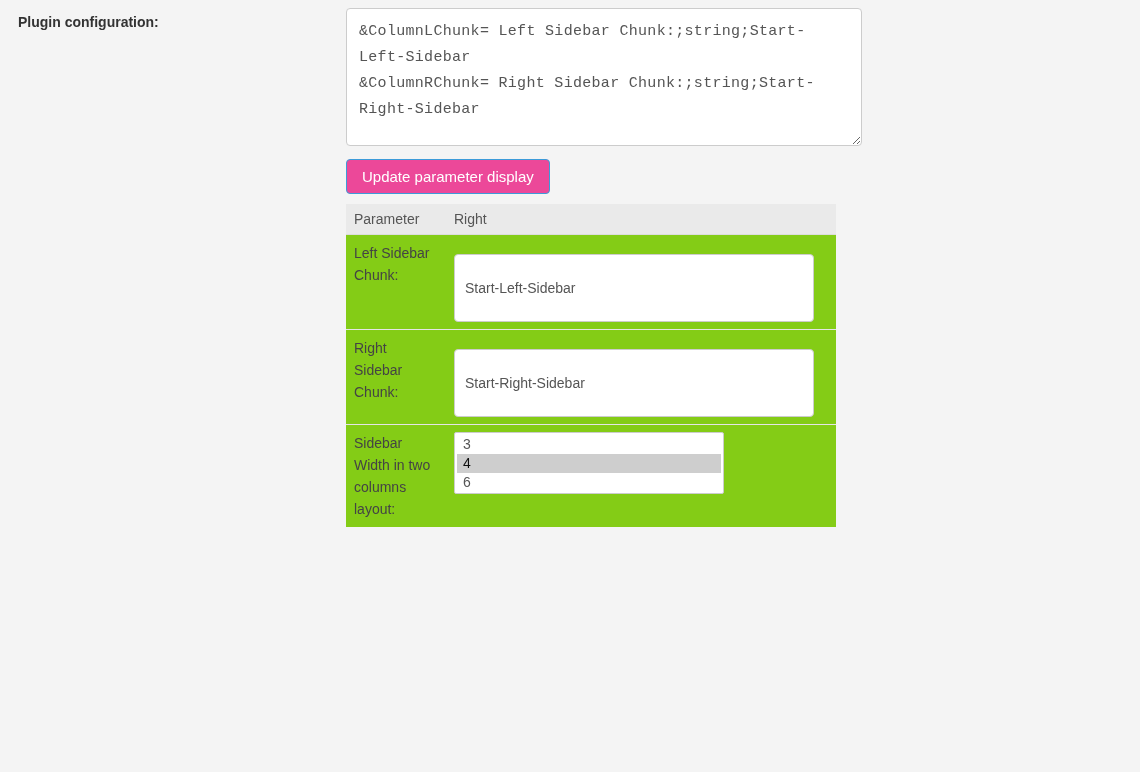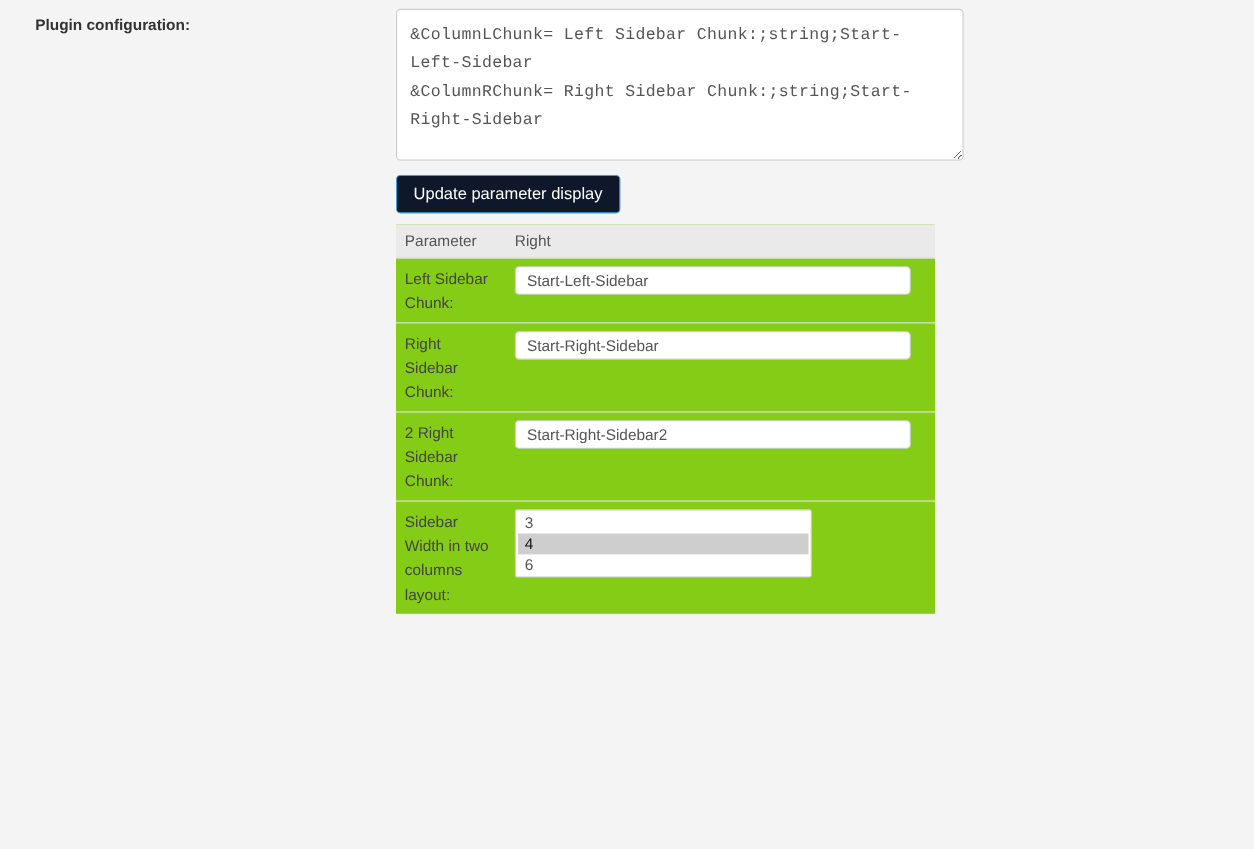--- a/index.html
+++ b/index.html
@@ -12,21 +12,21 @@
     width: 1140px;
     height: 772px;
     overflow: hidden;
   }
   .page {
     display: flex;
     align-items: flex-start;
   }
   .side-label {
     flex: 0 0 328px;
-    padding: 14px 0 0 32px;
+    padding: 14px 0 0 18px;
     font-weight: 700;
     color: #333;
     font-size: 14px;
   }
   .content {
     padding-top: 8px;
   }
   textarea.config-area {
     width: 490px;
     height: 116px;
@@ -37,21 +37,21 @@
     color: #555;
     border: 1px solid #ccc;
     border-radius: 4px;
     resize: both;
     box-sizing: content-box;
     overflow-y: scroll;
     letter-spacing: 0.3px;
   }
   .update-btn {
     margin-top: 10px;
-    background: #0f172a;
+    background: #ec4899;
     border: 1px solid #3c9bd9;
     color: #fff;
     font-size: 15px;
     padding: 8px 15px;
     border-radius: 4px;
     cursor: pointer;
   }
 
   table.param-table {
     margin-top: 10px;
@@ -75,26 +75,27 @@
     border-top: 1px solid #e5e5e5;
     color: #444;
   }
   table.param-table td.pcell {
     width: 84px;
     line-height: 22px;
     margin-left: 47px;
   }
   .text-input {
     width: 360px;
-    padding: 4px 10px;
+    padding: 25px 10px;
     font-size: 14px;
     color: #555;
     border: 1px solid #ccc;
     border-radius: 4px;
     box-sizing: border-box;
+    margin-top: 12px;
   }
   select.small-list {
     width: 270px;
     font-size: 14px;
     border: 1px solid #ccc;
     color: #555;
     padding: 2px;
   }
   select.small-list option { padding: 1px 6px; }
 </style>
@@ -128,26 +129,20 @@
             <input class="text-input" type="text" value="Start-Left-Sidebar" style="">
           </td>
         </tr>
         <tr>
           <td class="pcell">Right Sidebar Chunk:</td>
           <td>
             <input class="text-input" type="text" value="Start-Right-Sidebar" style="">
           </td>
         </tr>
         <tr>
-          <td class="pcell">2 Right Sidebar Chunk:</td>
-          <td>
-            <input class="text-input" type="text" value="Start-Right-Sidebar2" style="">
-          </td>
-        </tr>
-        <tr>
           <td class="pcell">Sidebar Width in two columns layout:</td>
           <td>
             <select class="small-list" size="3">
                 <option value="3">3</option>
                 <option value="4" selected="">4</option>
                 <option value="6">6</option>
               </select>
           </td>
         </tr>
       </tbody>

